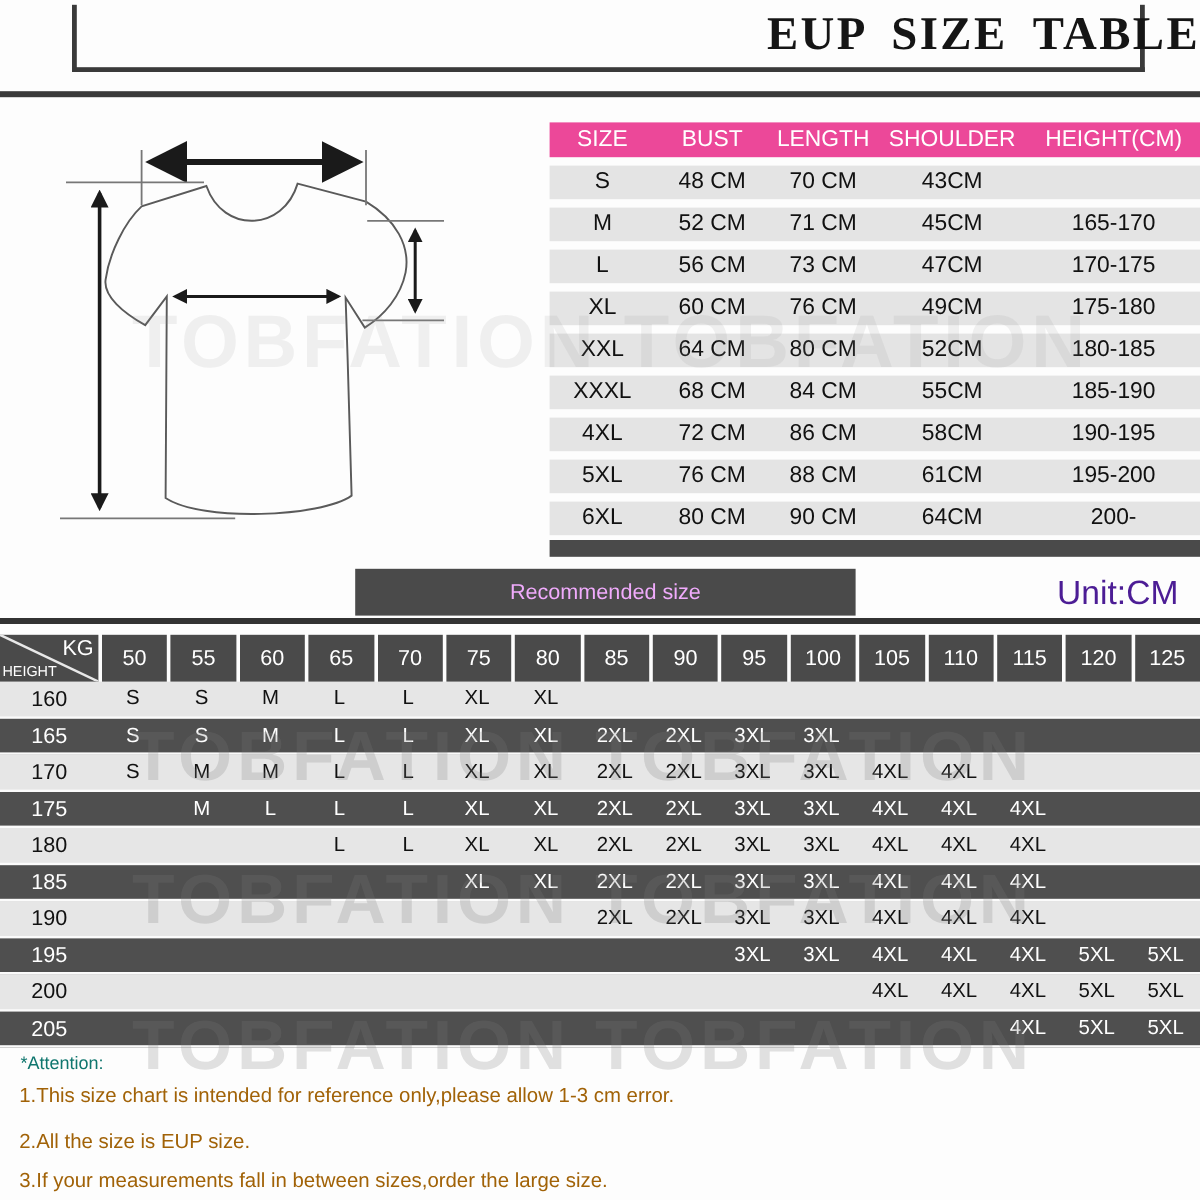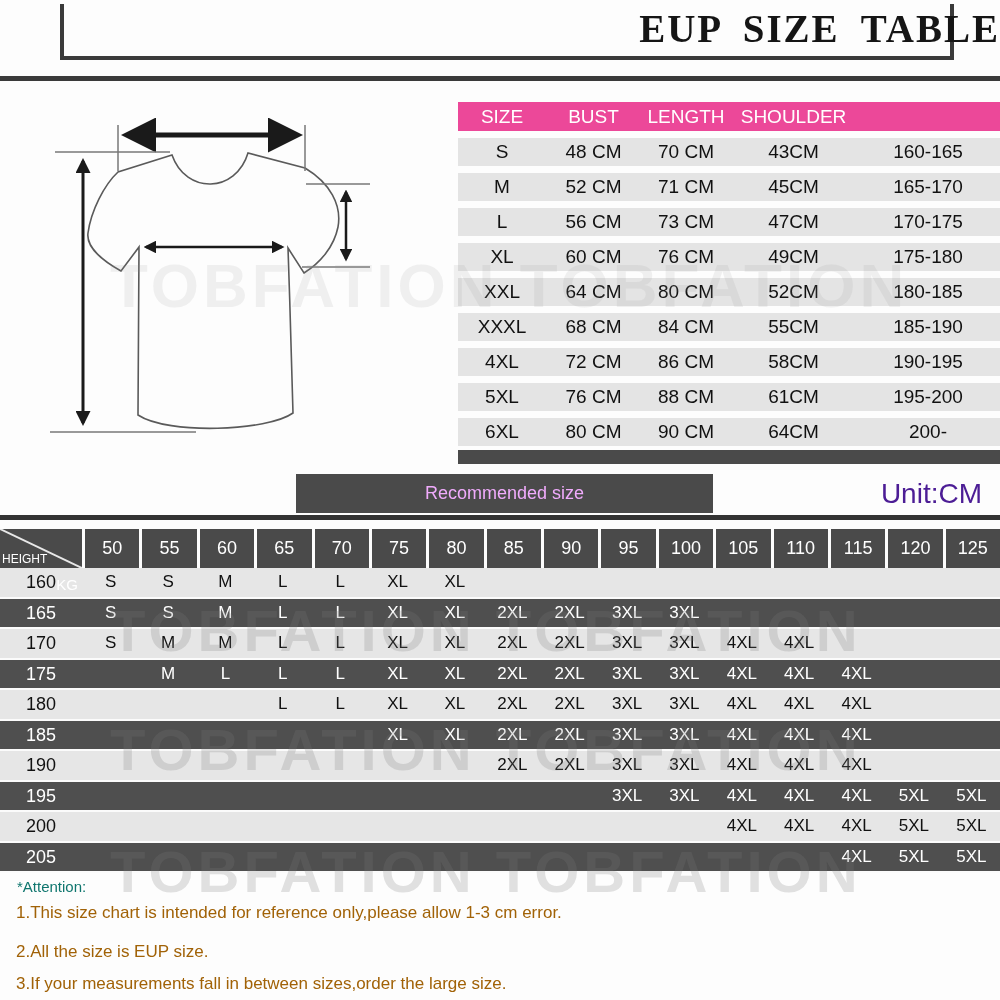--- a/index.html
+++ b/index.html
@@ -37,21 +37,21 @@
   }
   .unit-label{position:absolute;right:18px;top:478px;font-size:28px;color:#4c1d95;}
   .mid-rule{position:absolute;left:0;top:515px;width:1000px;height:5px;background:#333;}
 
   
   .matrix{position:absolute;left:0;top:529px;width:1000px;}
   .mx-header{display:grid;grid-template-columns:82px repeat(16,1fr);column-gap:3px;height:39px;}
   .mx-header .mx-hcell{background:#4a4a4a;color:#fff;text-align:center;line-height:39px;font-size:18px;}
   .mx-corner{position:relative;background:#4a4a4a;color:#fff;}
   .mx-corner svg{position:absolute;left:0;top:0;width:100%;height:100%;}
-  .mx-corner .kg{position:absolute;right:4px;top:1px;font-size:15px;margin-top:46px;}
+  .mx-corner .kg{position:absolute;right:4px;top:1px;font-size:18px;}
   .mx-corner .ht{position:absolute;left:2px;bottom:2px;font-size:12px;}
   .mx-row{display:grid;grid-template-columns:82px repeat(16,1fr);height:30.5px;line-height:28.5px;
           text-align:center;font-size:17px;box-sizing:border-box;border-bottom:2px solid #fbfbfb;}
   .mx-row.light{background:#e6e6e6;color:#111;}
   .mx-row.dark{background:#4f4f4f;color:#fff;}
   .mx-row .hv{font-size:18px;}
 
   
   .wm{position:absolute;left:110px;width:890px;font-size:58px;font-weight:bold;letter-spacing:4px;
       color:rgba(125,125,125,0.22);white-space:nowrap;pointer-events:none;}
@@ -116,28 +116,28 @@
   <text class="meas-label" x="347" y="151" font-size="18"></text>
 </svg>
 </div>
 
 <div class="size-table">
   <div class="st-row st-header" id="st-header">
       <div>SIZE</div>
       <div>BUST</div>
       <div>LENGTH</div>
       <div>SHOULDER</div>
+      <div>HEIGHT(CM)</div>
     </div>
   <div id="st-body">
       <div class="st-row st-data">
         <div>S</div>
         <div>48 CM</div>
         <div>70 CM</div>
         <div>43CM</div>
-        <div>160-165</div>
       </div>
       <div class="st-row st-data">
         <div>M</div>
         <div>52 CM</div>
         <div>71 CM</div>
         <div>45CM</div>
         <div>165-170</div>
       </div>
       <div class="st-row st-data">
         <div>L</div>

